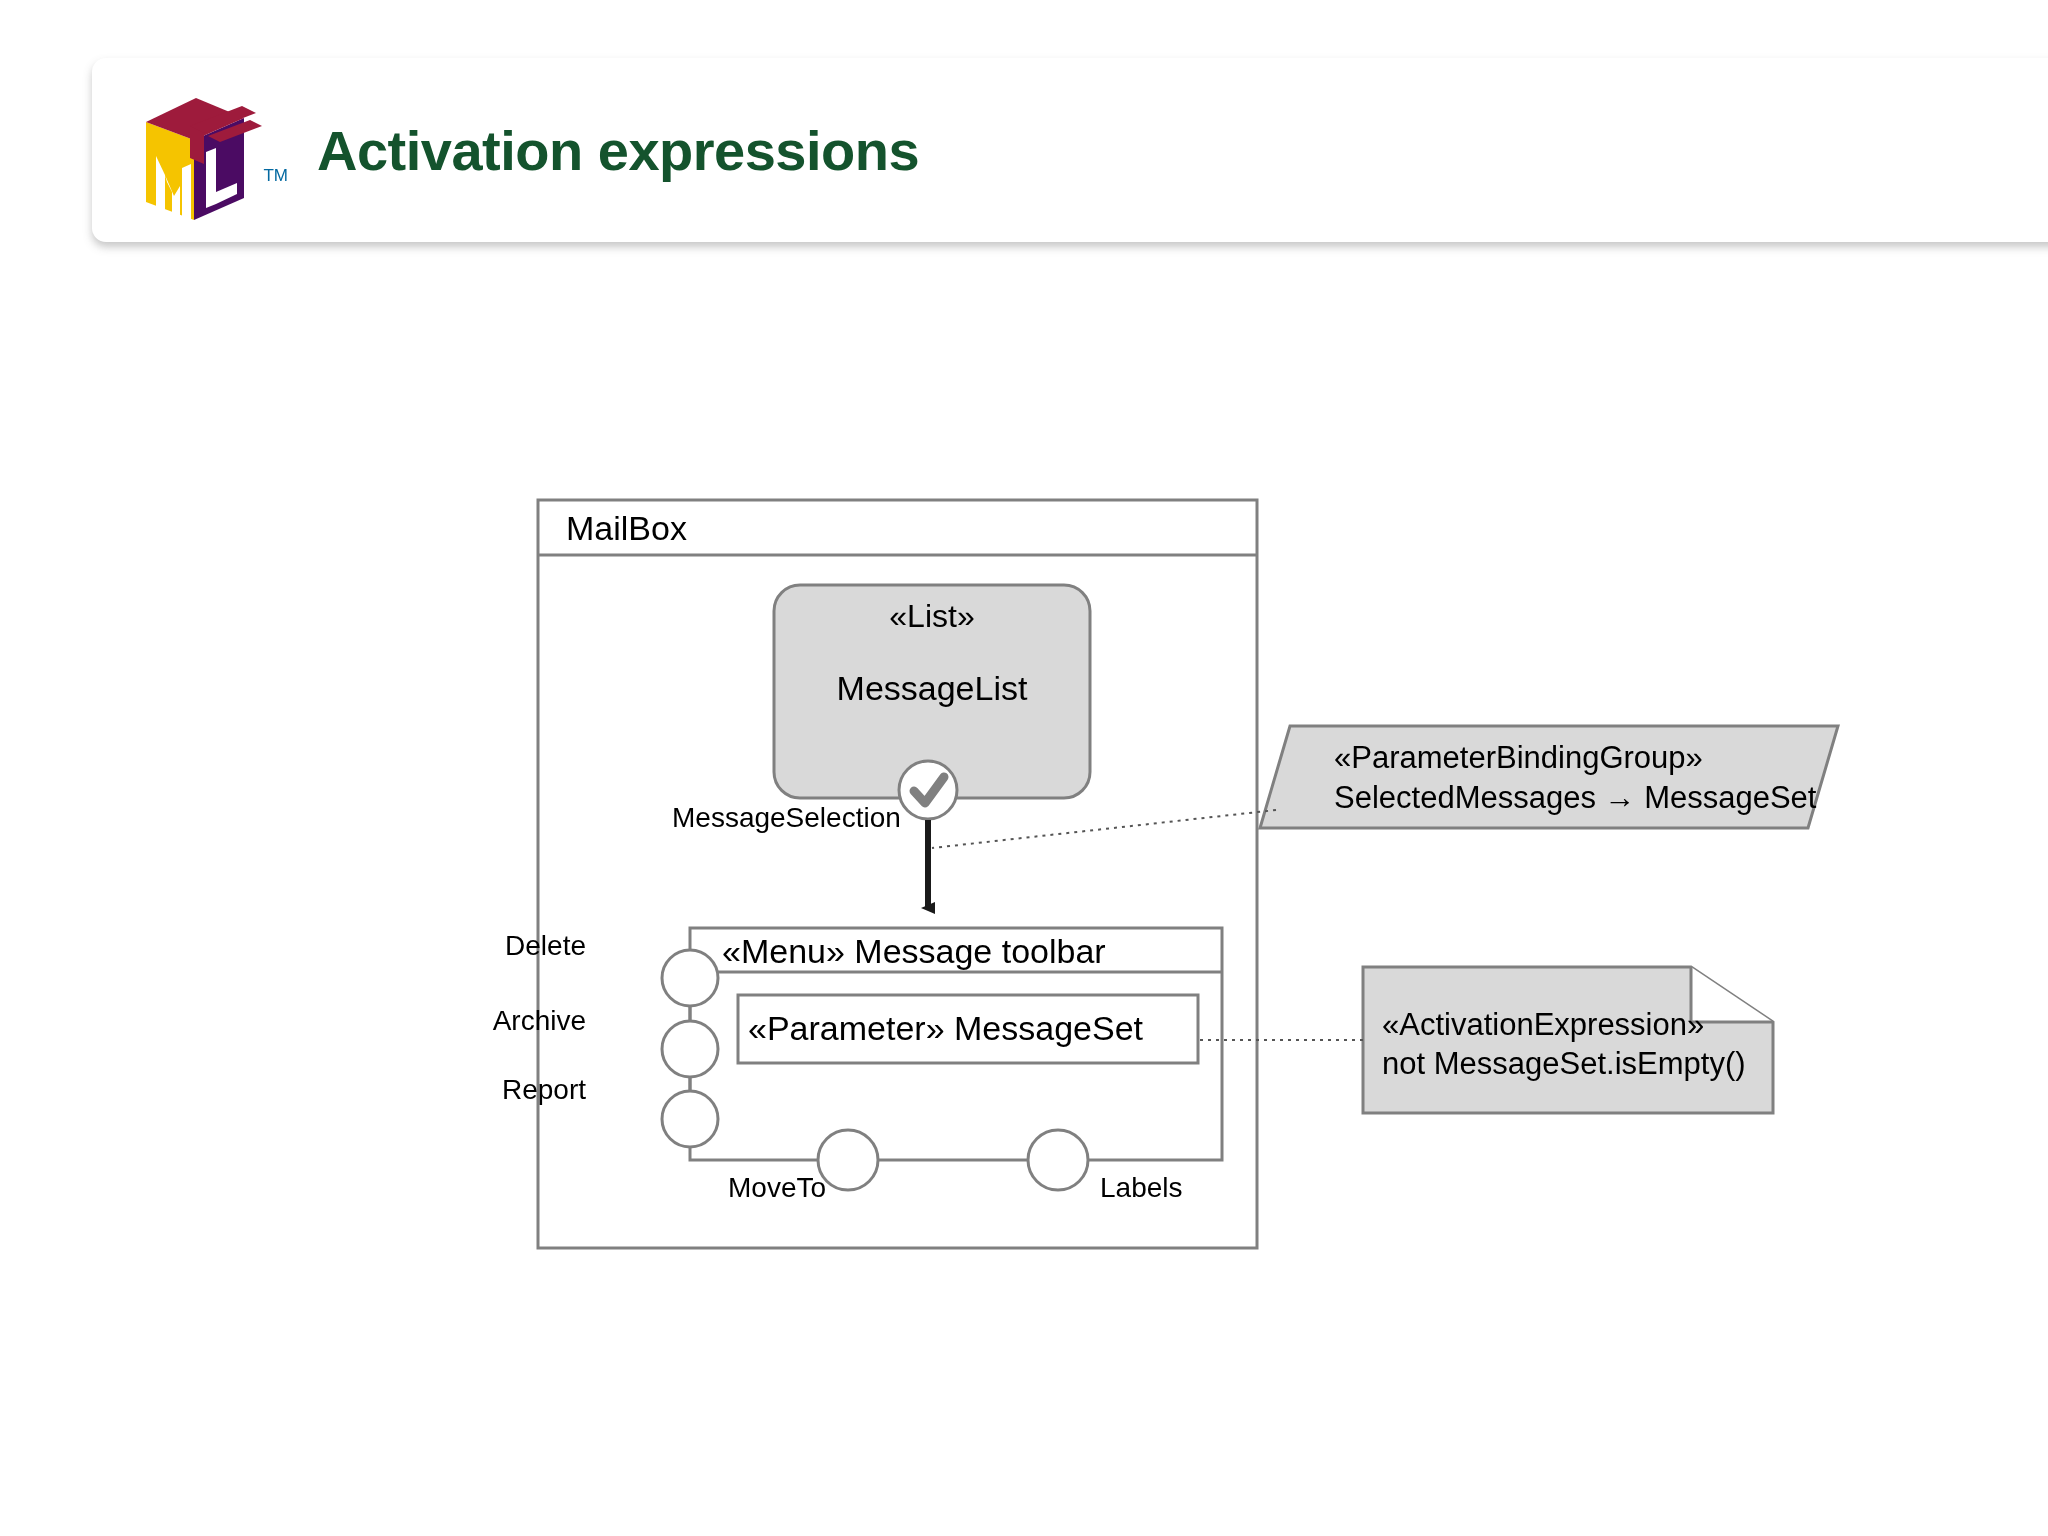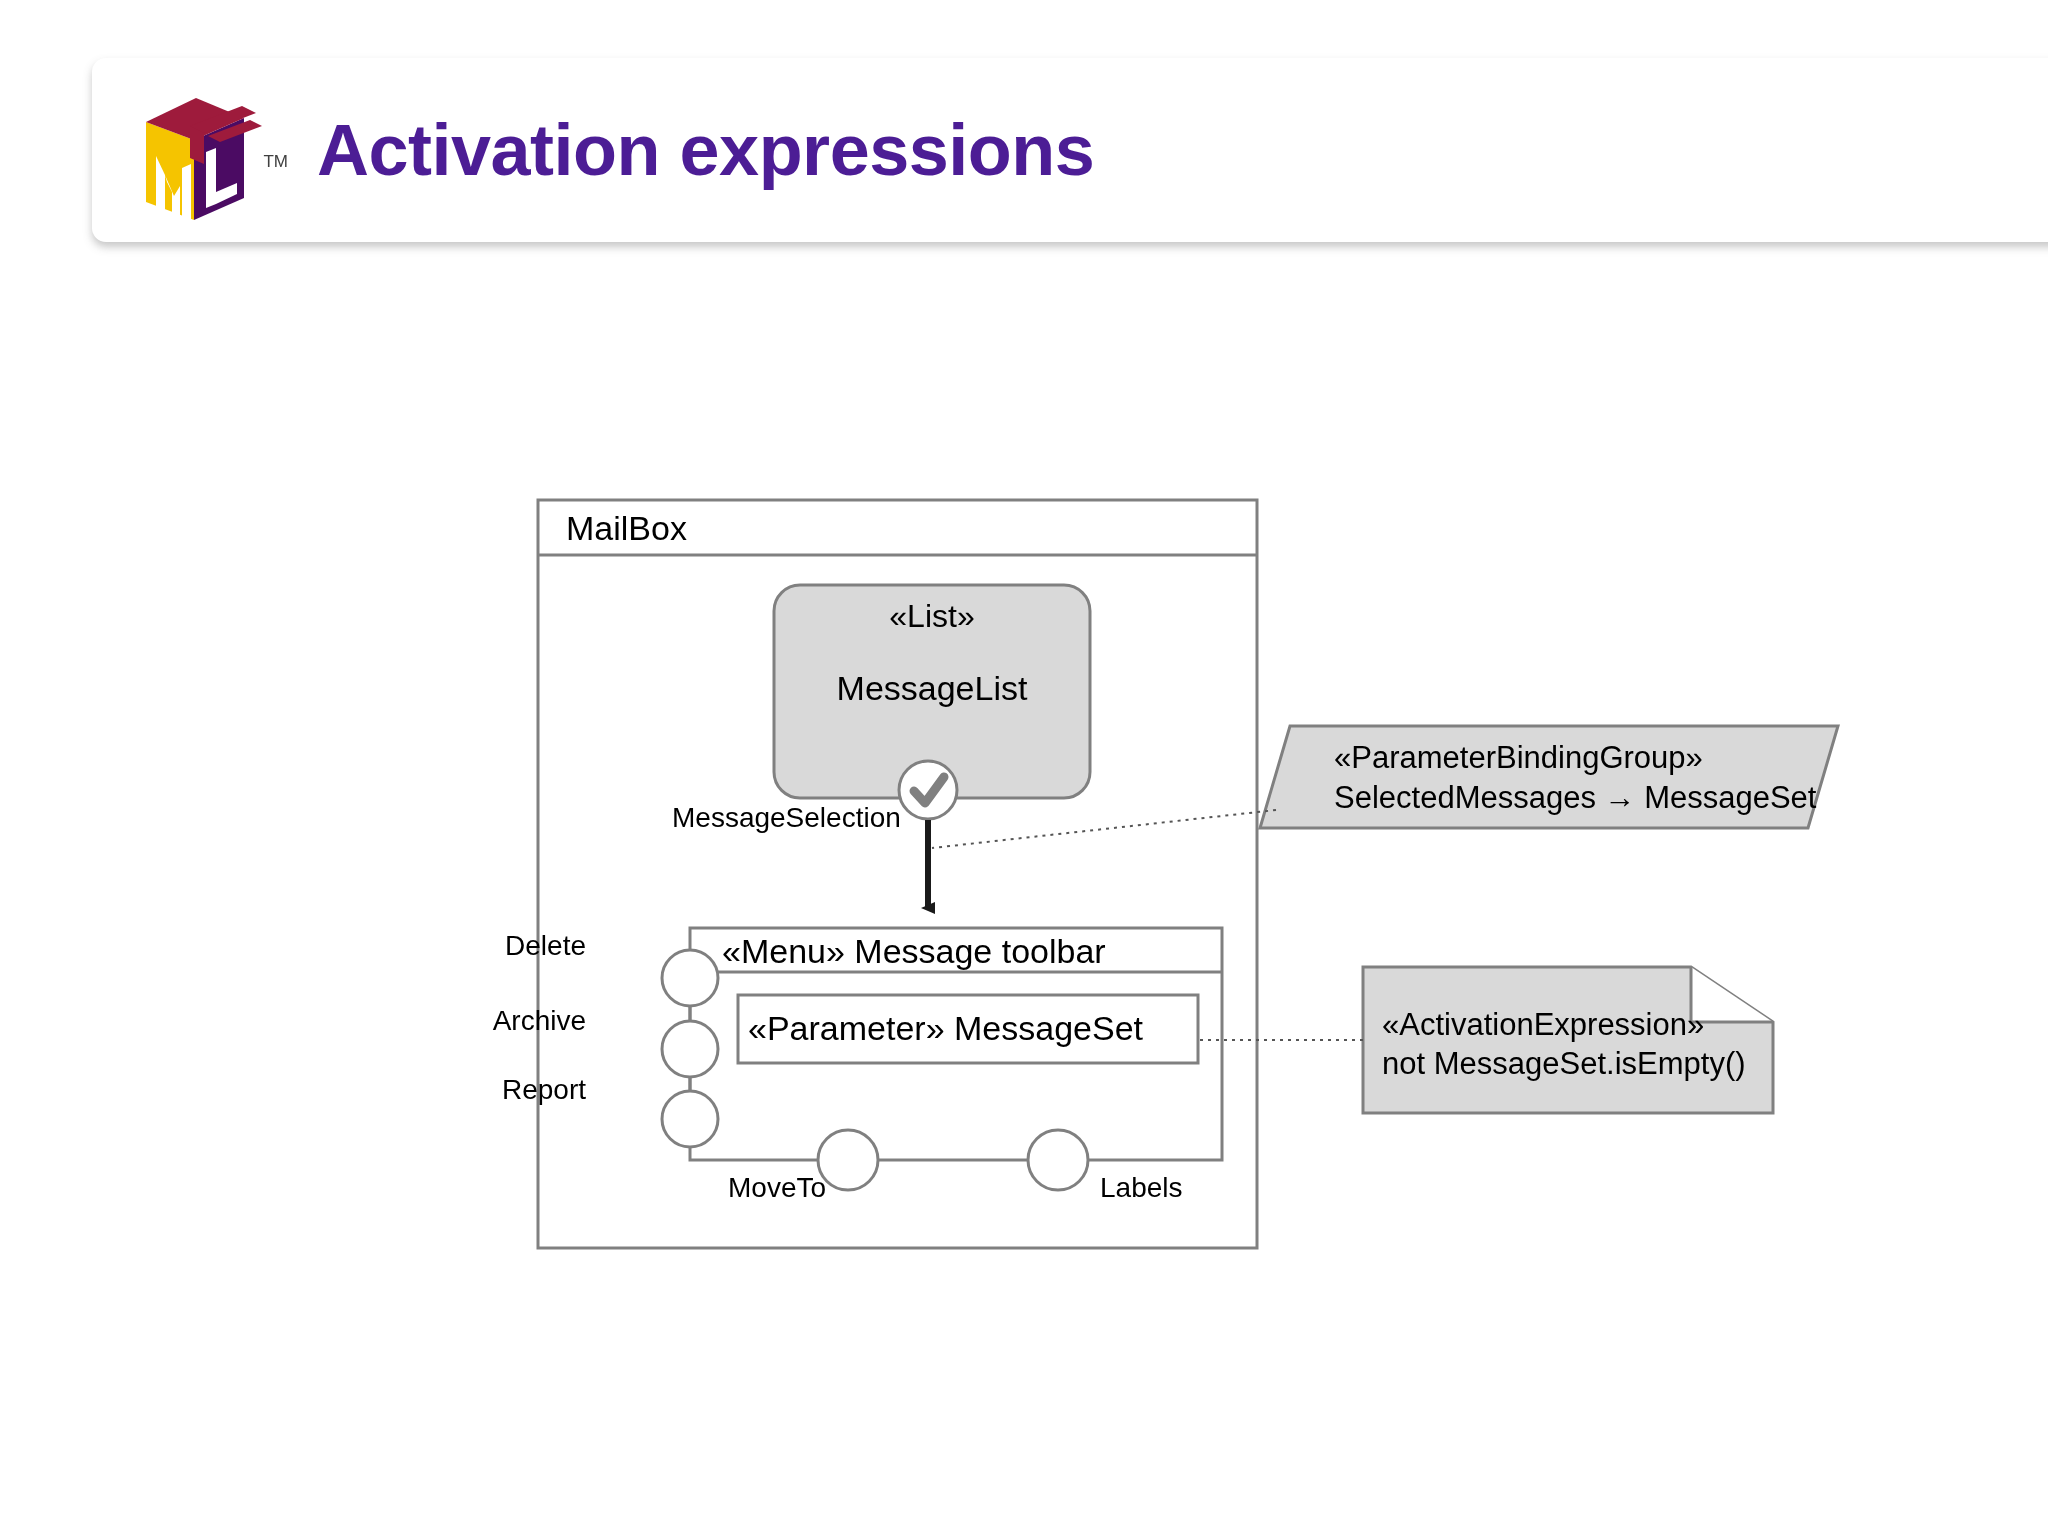--- a/index.html
+++ b/index.html
@@ -36,23 +36,23 @@
   .logo-wrap {
     position: relative;
     width: 140px;
     height: 140px;
     margin-left: 40px;
     flex: 0 0 auto;
   }
   .logo-wrap svg { display: block; }
   .slide-title {
     margin-left: 45px;
-    font-size: 72px;
+    font-size: 56px;
     font-weight: bold;
-    color: #4c1d95;
+    color: #14532d;
     letter-spacing: -0.5px;
     white-space: nowrap;
   }
 
   
   .diagram {
     position: absolute;
     left: 0;
     top: 0;
     width: 1755px;
@@ -96,21 +96,21 @@
           <polygon points="24,76 24,128 33,131 33,95 24,76"></polygon>
           <polygon points="33,95 42,116 48,106 48,140 40,136 40,112 35,102"></polygon>
           <polygon points="50,88 50,138 59,140 59,84"></polygon>
         </g>
 
         <g fill="#ffffff">
           <polygon points="74,72 74,128 84,124 84,68"></polygon>
           <polygon points="84,112 105,103 105,114 84,124"></polygon>
         </g>
       </svg>
-      <span style="position:absolute;right:-16px;bottom:48px;font-size:17px;color:#404040;">TM</span>
+      <span style="position:absolute;right:-16px;bottom:34px;font-size:17px;color:#0369a1;">TM</span>
     </div>
 
     <div class="slide-title">Activation expressions</div>
   </div>
 </div>
 
 <div class="diagram">
 <svg width="2048" height="1536" viewBox="0 0 2048 1536">
 
   <defs>

